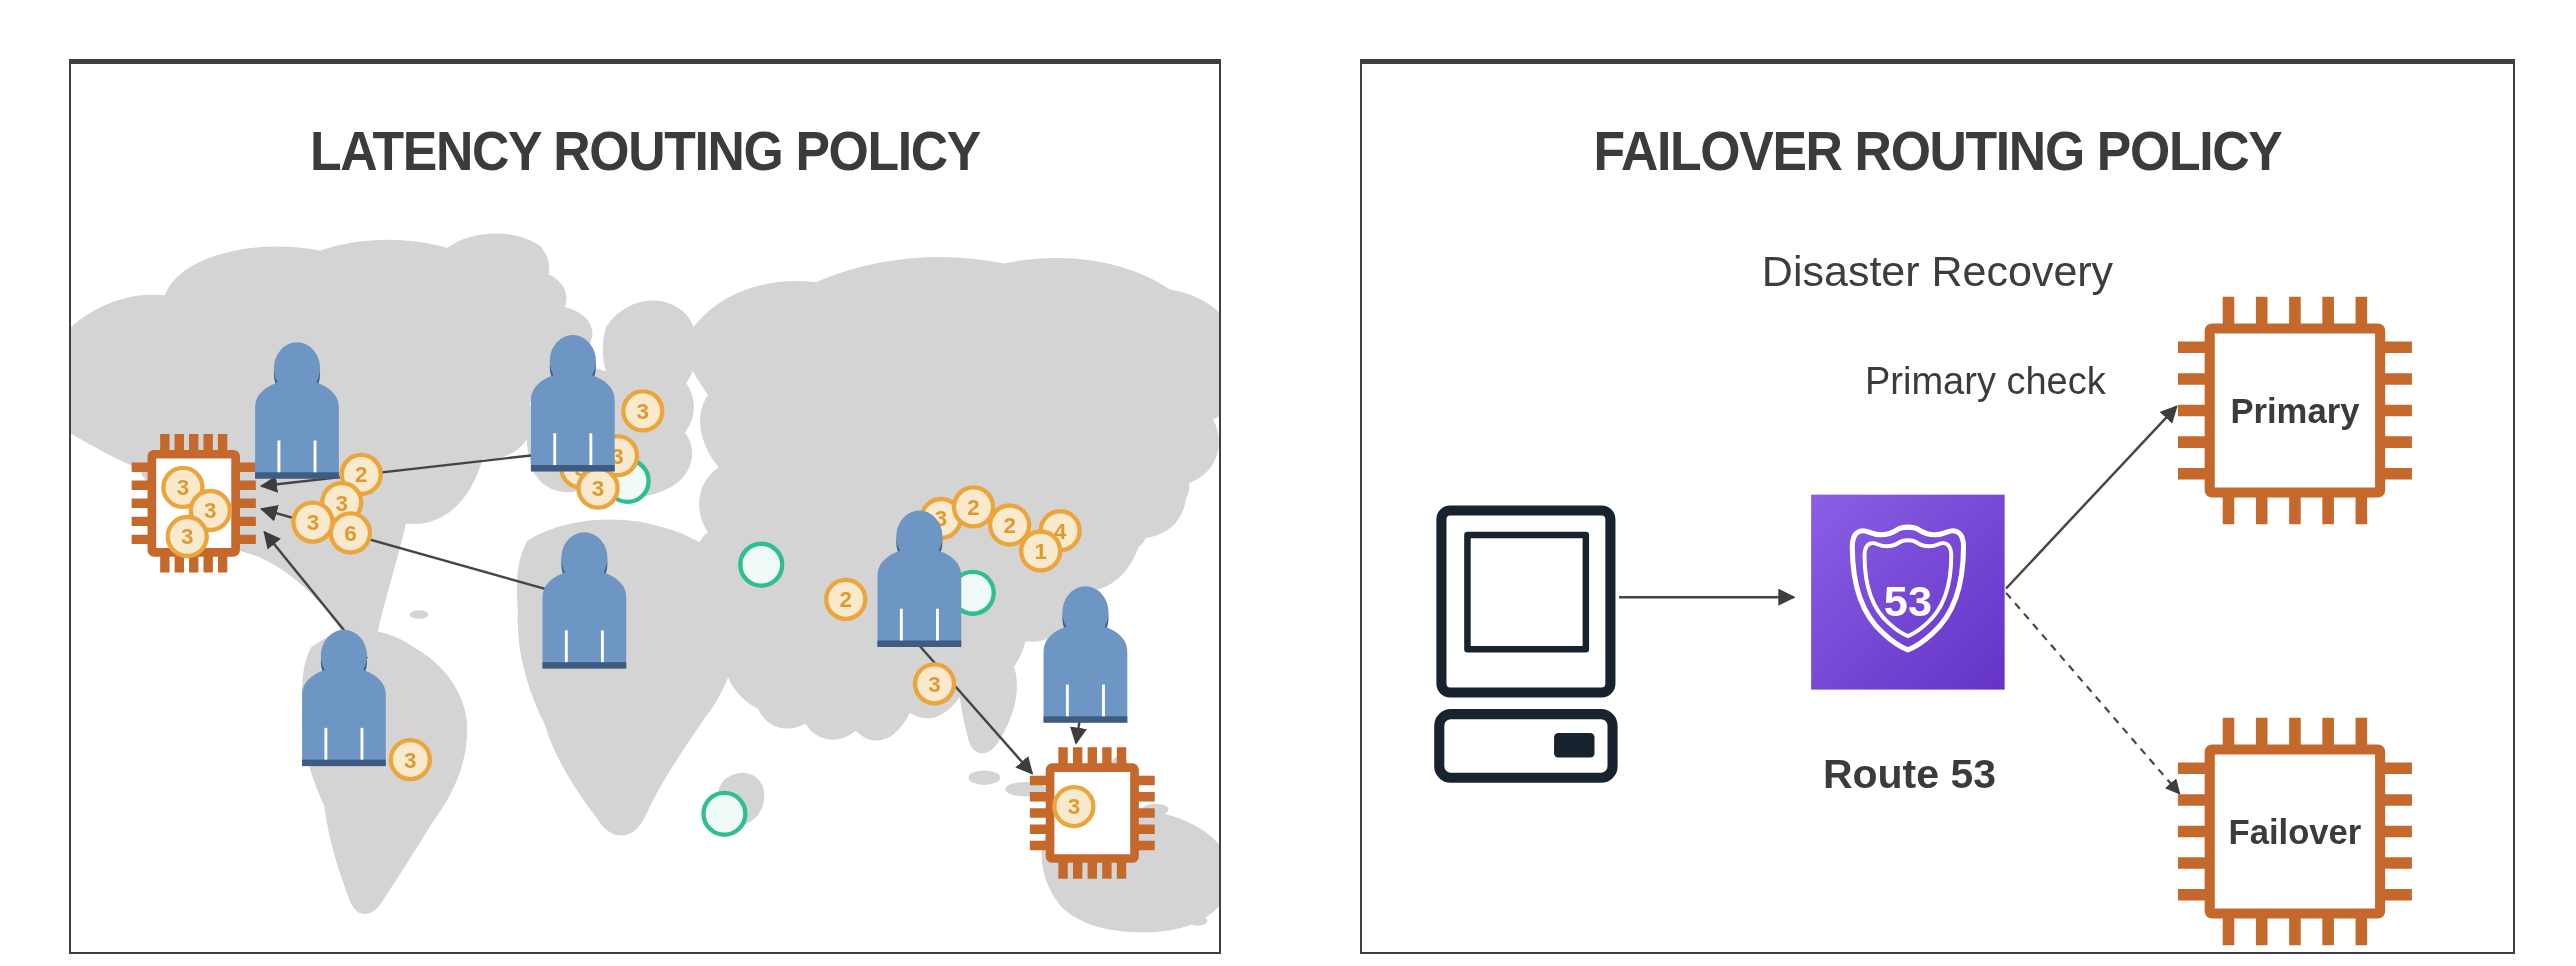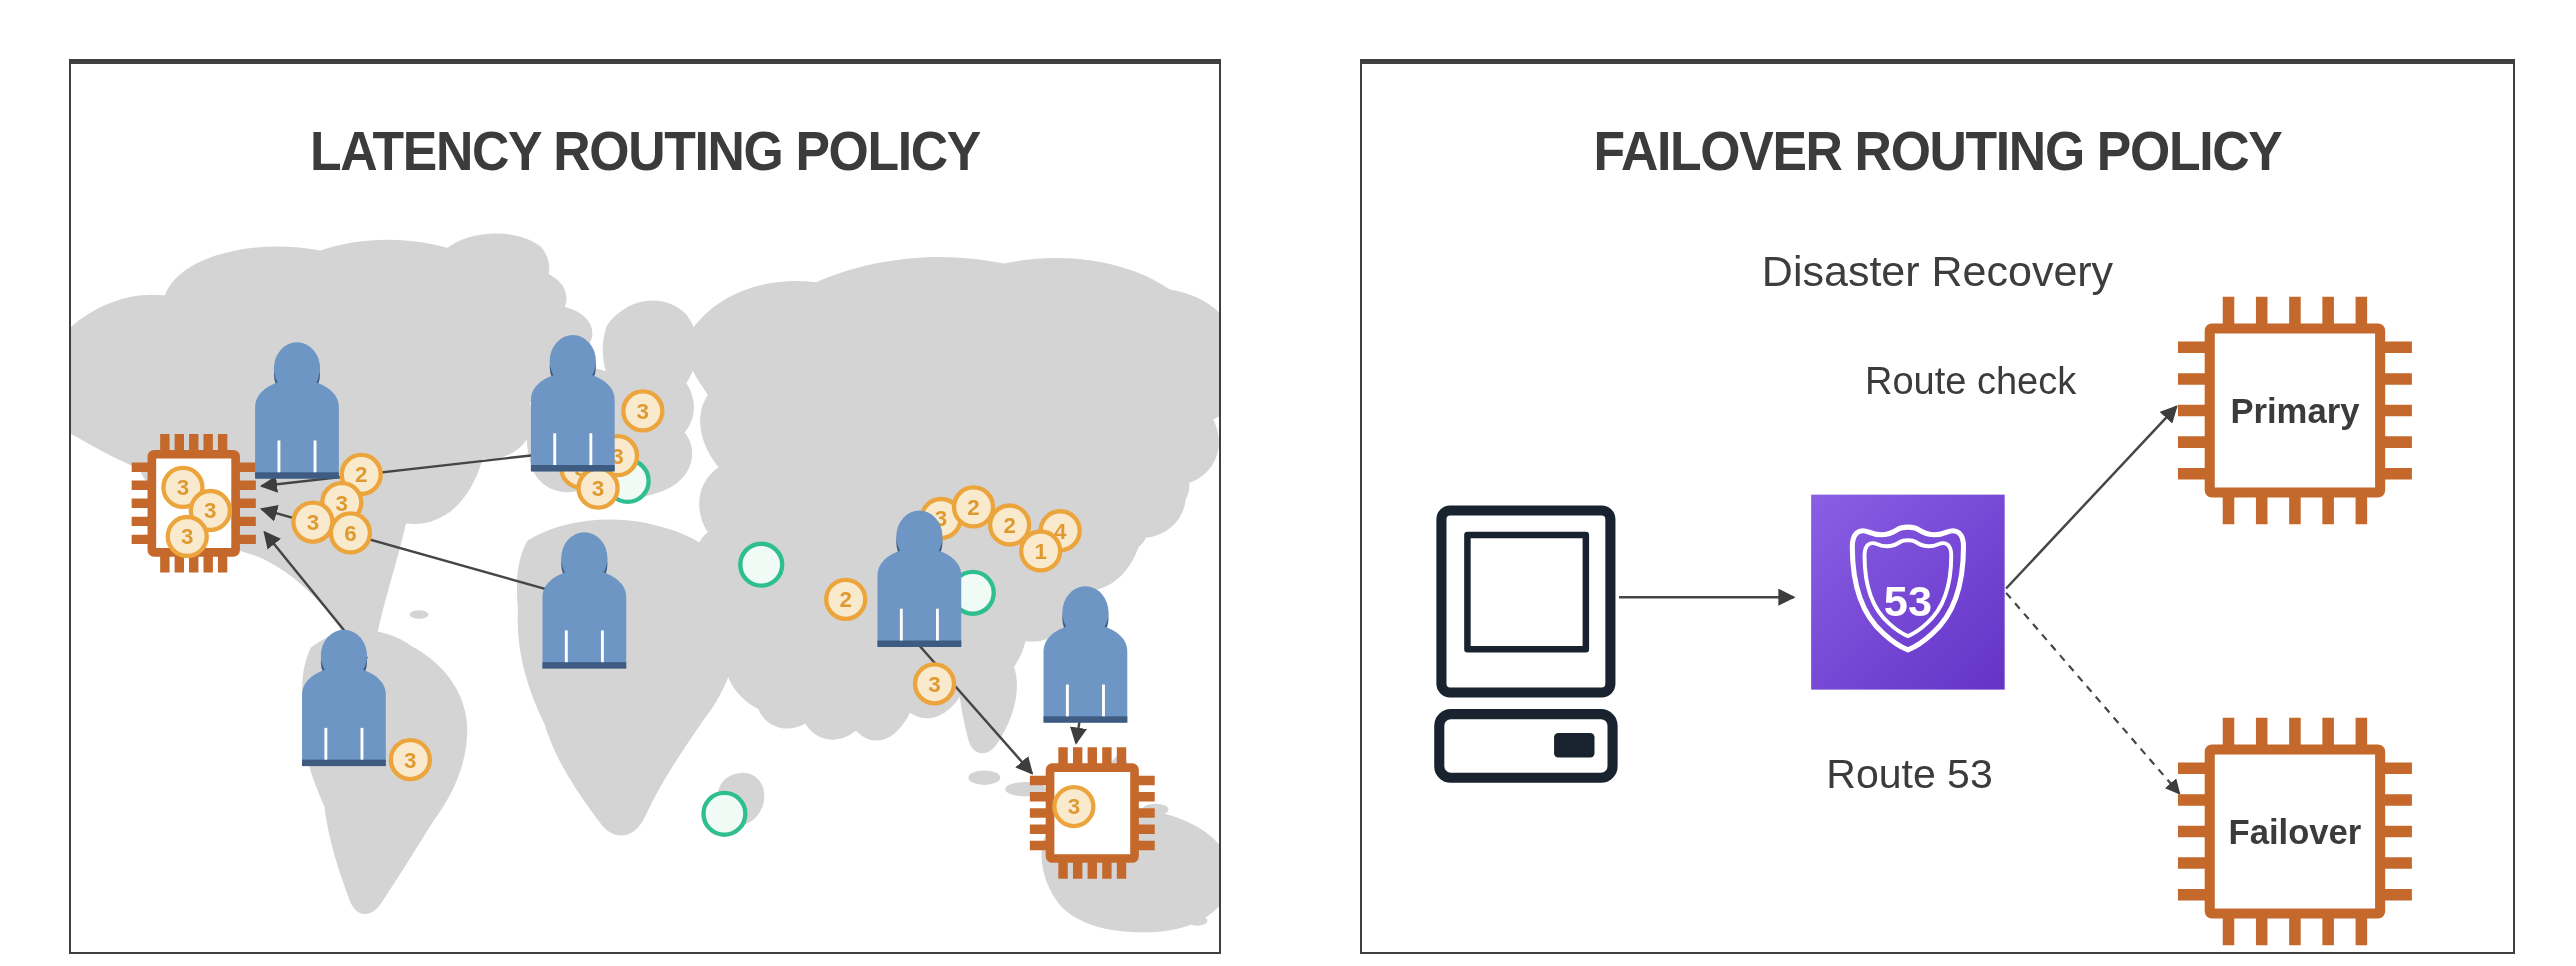--- a/index.html
+++ b/index.html
@@ -39,21 +39,21 @@
   .subtitle{
     position:absolute;left:0;right:0;top:143px;text-align:center;
     font-weight:400;font-size:43px;color:#3d3d3d;white-space:nowrap;margin-top:40px;
   }
   .healthcheck{
     position:absolute;left:503px;top:285px;
     font-size:38px;line-height:64px;color:var(--text-dark);
   }
   .r53-label{
     position:absolute;left:414px;width:267px;top:687px;text-align:center;
-    font-weight:400;font-size:41px;color:var(--text-dark);white-space:nowrap;
+    font-weight:700;font-size:41px;color:var(--text-dark);white-space:nowrap;
   }
   .map-land{fill:var(--map-gray);stroke:none}
   .coin{fill:var(--coin-fill);stroke:var(--coin-ring);stroke-width:6}
   .coin-num{font-family:"Liberation Sans",sans-serif;font-weight:700;font-size:31px;fill:var(--coin-text);text-anchor:middle}
   .health-circle{fill:var(--health-fill);stroke:var(--health-ring);stroke-width:6}
   .chip-body{fill:#fff;}
   .chip-label{font-family:"Liberation Sans",sans-serif;font-weight:700;font-size:48px;fill:var(--text-dark);text-anchor:middle}
   .arrow-line{stroke:var(--arrow);stroke-width:3.4;fill:none}
   .dashed{stroke-dasharray:10 9;stroke-width:3}
   .shield{fill:none;stroke:#ffffff;stroke-width:7;stroke-linejoin:round}
@@ -284,17 +284,17 @@
       <g>
         <path d="M 1200,905 L 1200,951 M 1200,1174 L 1200,1220 M 1130,975 L 1176,975 M 1408,975 L 1454,975 M 1246,905 L 1246,951 M 1246,1174 L 1246,1220 M 1130,1018.75 L 1176,1018.75 M 1408,1018.75 L 1454,1018.75 M 1292,905 L 1292,951 M 1292,1174 L 1292,1220 M 1130,1062.5 L 1176,1062.5 M 1408,1062.5 L 1454,1062.5 M 1338,905 L 1338,951 M 1338,1174 L 1338,1220 M 1130,1106.25 L 1176,1106.25 M 1408,1106.25 L 1454,1106.25 M 1384,905 L 1384,951 M 1384,1174 L 1384,1220 M 1130,1150 L 1176,1150 M 1408,1150 L 1454,1150 " stroke="#C4692B" stroke-width="16" fill="none"></path>
         <rect x="1174" y="949" width="236" height="227" rx="3" class="chip-body" stroke="#C4692B" stroke-width="14"></rect>
         <text x="1292" y="1079.5" class="chip-label">Failover</text>
       </g>
     </svg>
 
   <h1 class="panel-title">FAILOVER ROUTING POLICY</h1>
   <div class="subtitle">Disaster Recovery</div>
   <div class="healthcheck">
-    <div>Route check</div>
+    <div>Primary check</div>
   </div>
   <div class="r53-label">Route 53</div>
 </section>
 
 
 </body></html>

